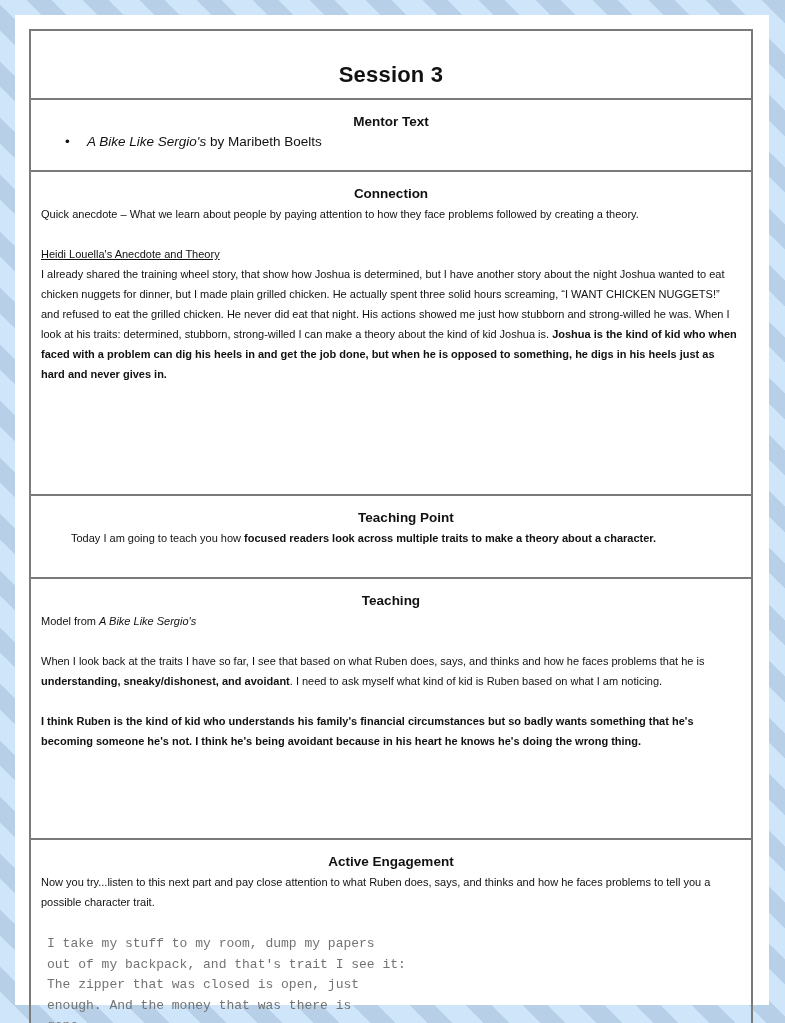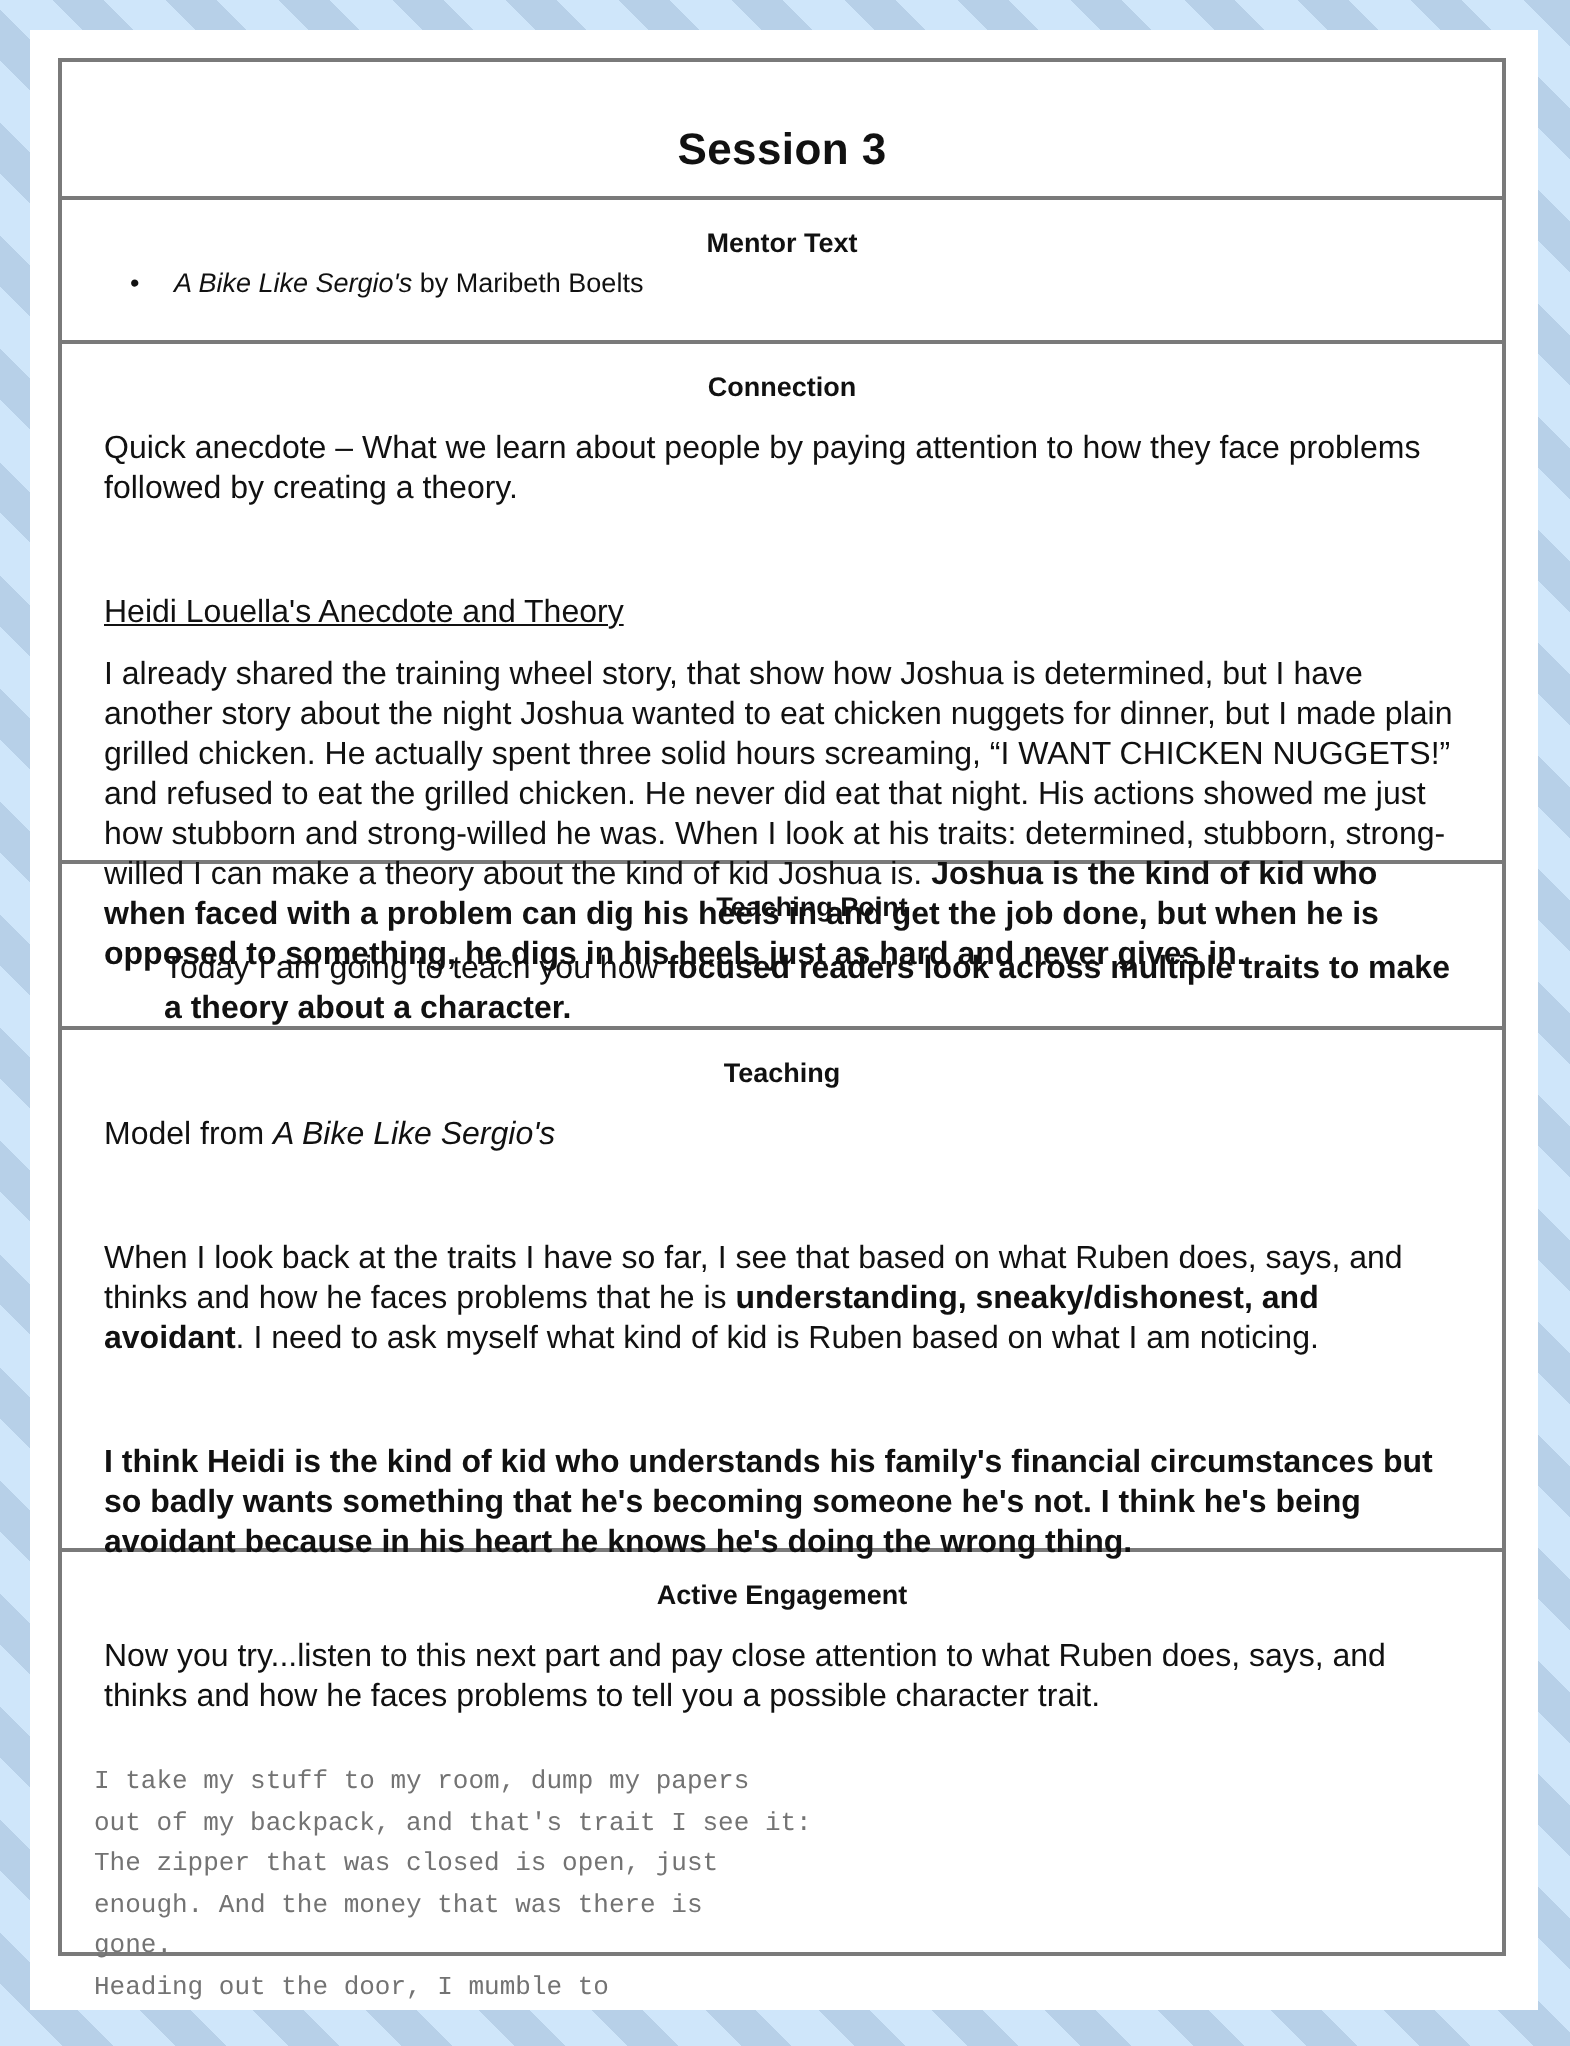--- a/index.html
+++ b/index.html
@@ -60,34 +60,34 @@
       letter-spacing: 0.2px;
     }
     .section-heading {
       text-align: center;
       font-weight: bold;
       font-size: 13.5px;
       line-height: 20px;
       padding-top: 12px;
     }
     .para {
-      font-size: 16px;
+      font-size: 11px;
       line-height: 20px;
-      margin: 11px;
+      margin: 0;
     }
     .spacer {
       height: 20px;
     }
     .underline {
       text-decoration: underline;
     }
     .bold { font-weight: bold; }
     .italic { font-style: italic; }
     .row-mentor { height: 72px; }
-    .row-connection { height: 260px; }
+    .row-connection { height: 324px; }
     .row-teaching-point { height: 83px; padding-left: 40px; }
     .row-teaching { height: 261px; }
     .row-active { height: 200px; }
     .bullet-list {
       margin: 0;
       padding: 0 0 0 24px;
       list-style: none;
       font-size: 13.5px;
       line-height: 20px;
     }
@@ -142,21 +142,21 @@
       <div class="section-heading">Teaching Point</div>
       <p class="para"><span>Today I am going to teach you how </span><span class="bold">focused readers look across multiple traits to make a theory about a character.</span></p>
     </div>
 
     <div class="row row-teaching">
       <div class="section-heading">Teaching</div>
       <p class="para"><span>Model from </span><span class="italic">A Bike Like Sergio's</span></p>
       <div class="spacer"></div>
       <p class="para"><span>When I look back at the traits I have so far, I see that based on what Ruben does, says, and thinks and how he faces problems that he is </span><span class="bold">understanding, sneaky/dishonest, and avoidant</span><span>.  I need to ask myself what kind of kid is Ruben based on what I am noticing.</span></p>
       <div class="spacer"></div>
-      <p class="para bold">I think Heidi is the kind of kid who understands his family's financial circumstances but so badly wants something that he's becoming someone he's not.  I think he's being avoidant because in his heart he knows he's doing the wrong thing.</p>
+      <p class="para bold">I think Ruben is the kind of kid who understands his family's financial circumstances but so badly wants something that he's becoming someone he's not.  I think he's being avoidant because in his heart he knows he's doing the wrong thing.</p>
     </div>
 
     <div class="row row-active">
       <div class="section-heading">Active Engagement</div>
       <p class="para">Now you try...listen to this next part and pay close attention to what Ruben does, says, and thinks and how he faces problems to tell you a possible character trait.</p>
       <div class="excerpt">
         <div>I take my stuff to my room, dump my papers</div>
         <div>out of my backpack, and that's trait I see it:</div>
         <div>The zipper that was closed is open, just</div>
         <div>enough. And the money that was there is</div>

